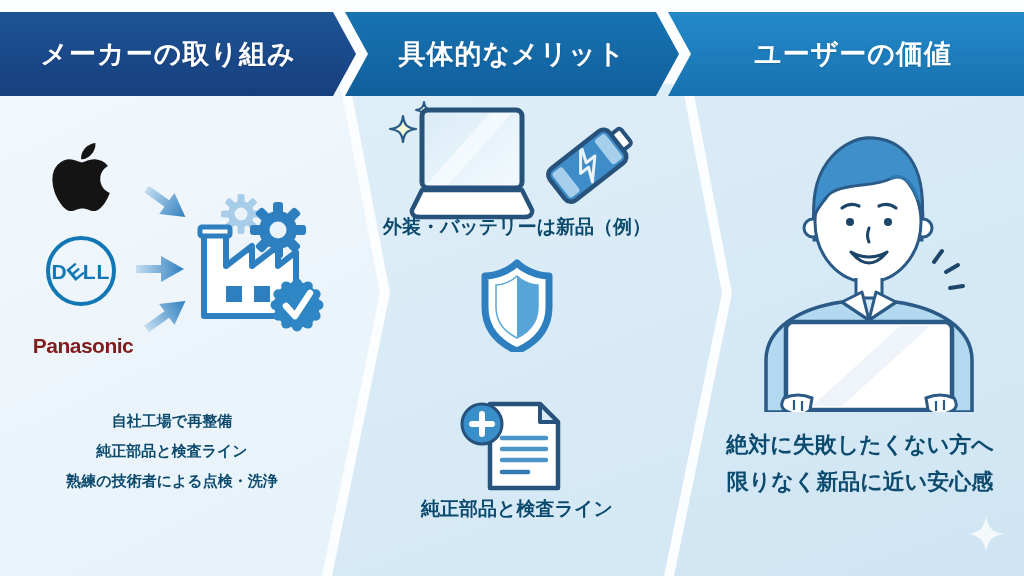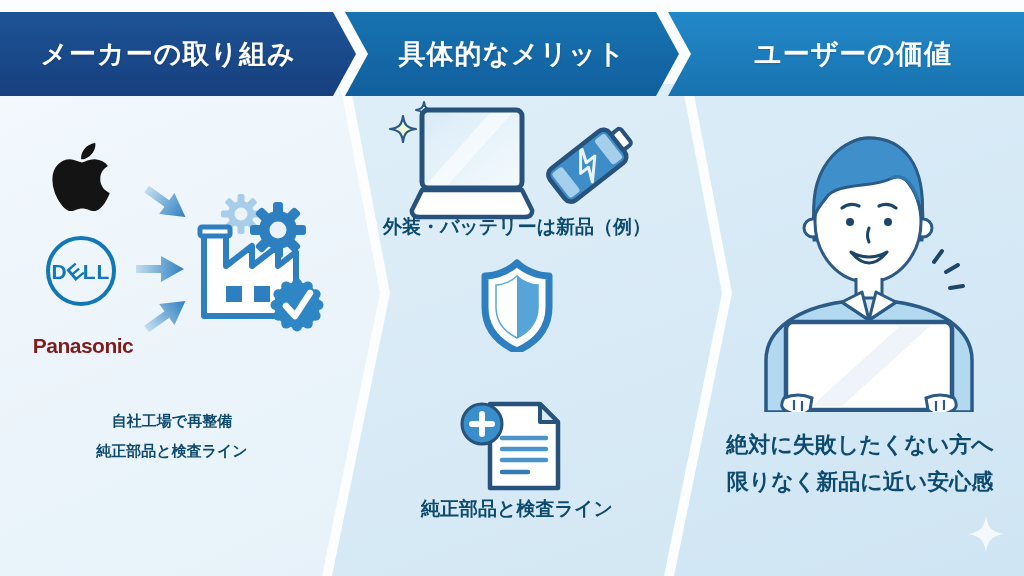--- a/index.html
+++ b/index.html
@@ -144,20 +144,21 @@
         <circle cx="111.8" cy="92.4" r="5"></circle>
         <circle cx="119.6" cy="100.2" r="5"></circle>
       <circle cx="101" cy="111" r="23"></circle>
       <path d="M90,112 L99,122 L114,99" fill="none" stroke="#ffffff" stroke-width="6.5" stroke-linecap="round" stroke-linejoin="round"></path>
     </g>
   </svg>
 
   <div class="abs cap cap-left">
     <div>自社工場で再整備</div>
     <div>純正部品と検査ライン</div>
+    <div>熟練の技術者による点検・洗浄</div>
   </div>
 
   <svg class="abs" style="left:386px;top:100px" width="152" height="126" viewBox="0 0 152 126">
     <g>
       <path d="M17,16 C18.2,25 21,27.8 30,29 C21,30.2 18.2,33 17,42 C15.8,33 13,30.2 4,29 C13,27.8 15.8,25 17,16 Z" fill="#f2f8d8" stroke="#2a5a85" stroke-width="2.2" stroke-linejoin="round"></path>
       <path d="M38,2 C38.8,7.5 40.5,9.2 46,10 C40.5,10.8 38.8,12.5 38,18 C37.2,12.5 35.5,10.8 30,10 C35.5,9.2 37.2,7.5 38,2 Z" fill="#f2f8d8" stroke="#2a5a85" stroke-width="2" stroke-linejoin="round"></path>
     </g>
     <rect x="36" y="10" width="100" height="78" rx="6" fill="url(#screenGrad)" stroke="#27527c" stroke-width="5"></rect>
     <polygon points="104,13 126,13 62,85 40,85" fill="#ffffff" opacity="0.55"></polygon>
     <path d="M26,110 L36,90 H136 L146,110 Q147,117 138,117 H34 Q25,117 26,110 Z" fill="#ffffff" stroke="#27527c" stroke-width="4.5" stroke-linejoin="round"></path>

